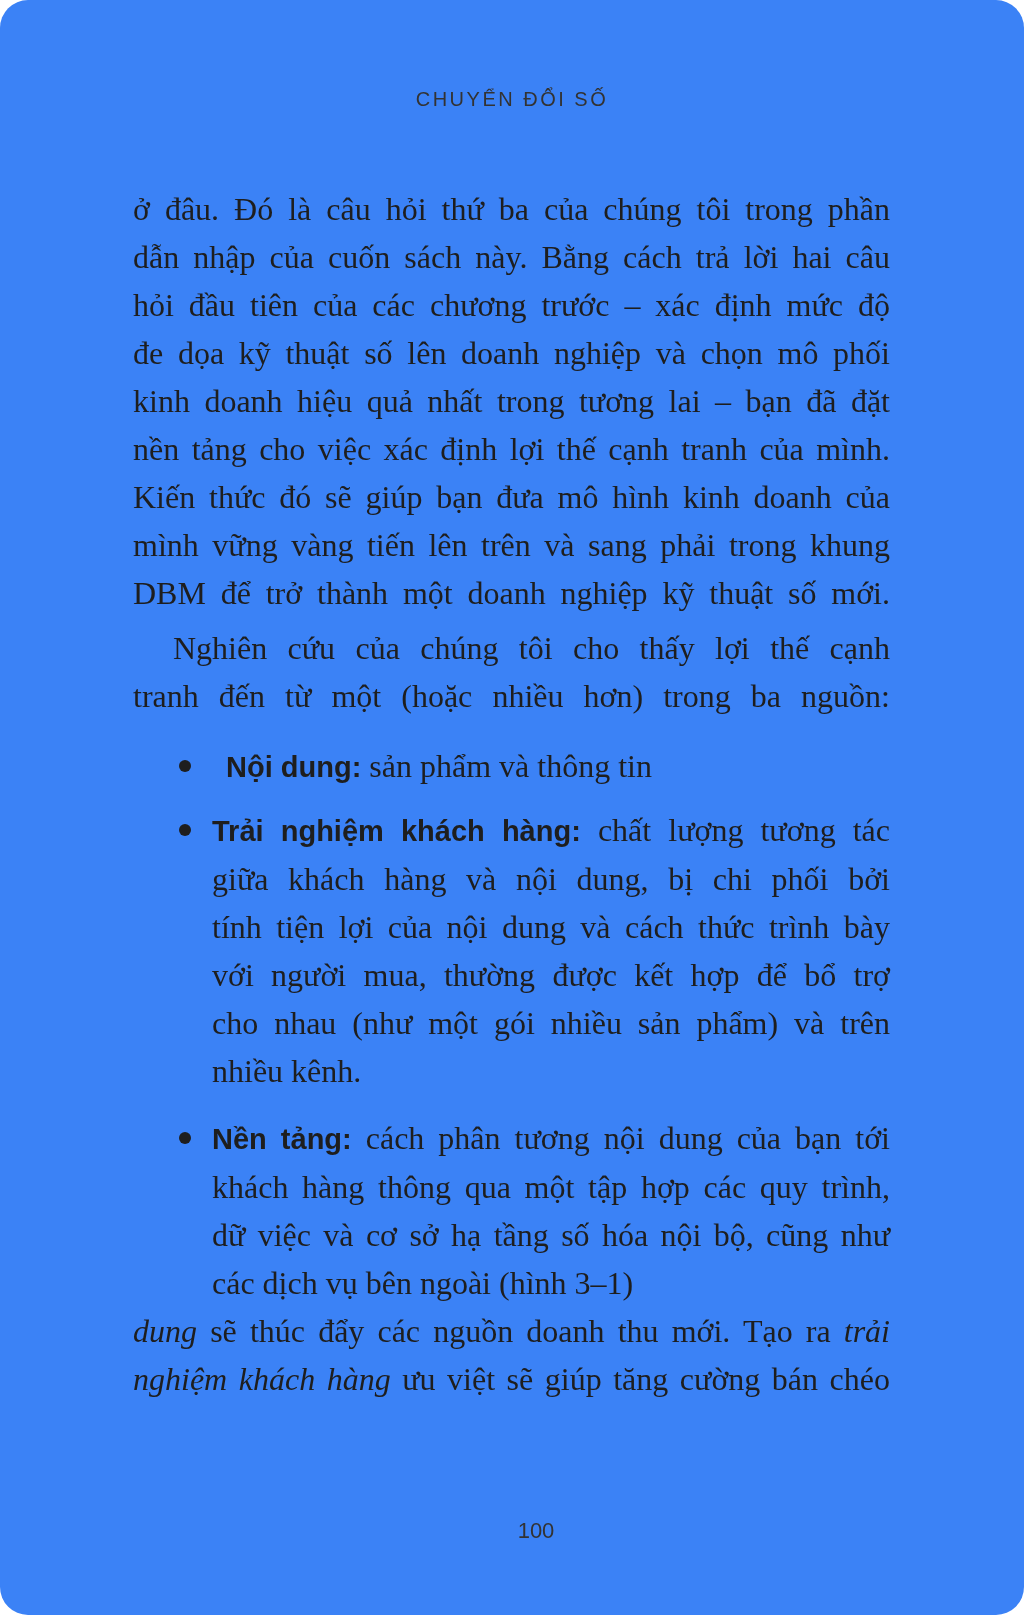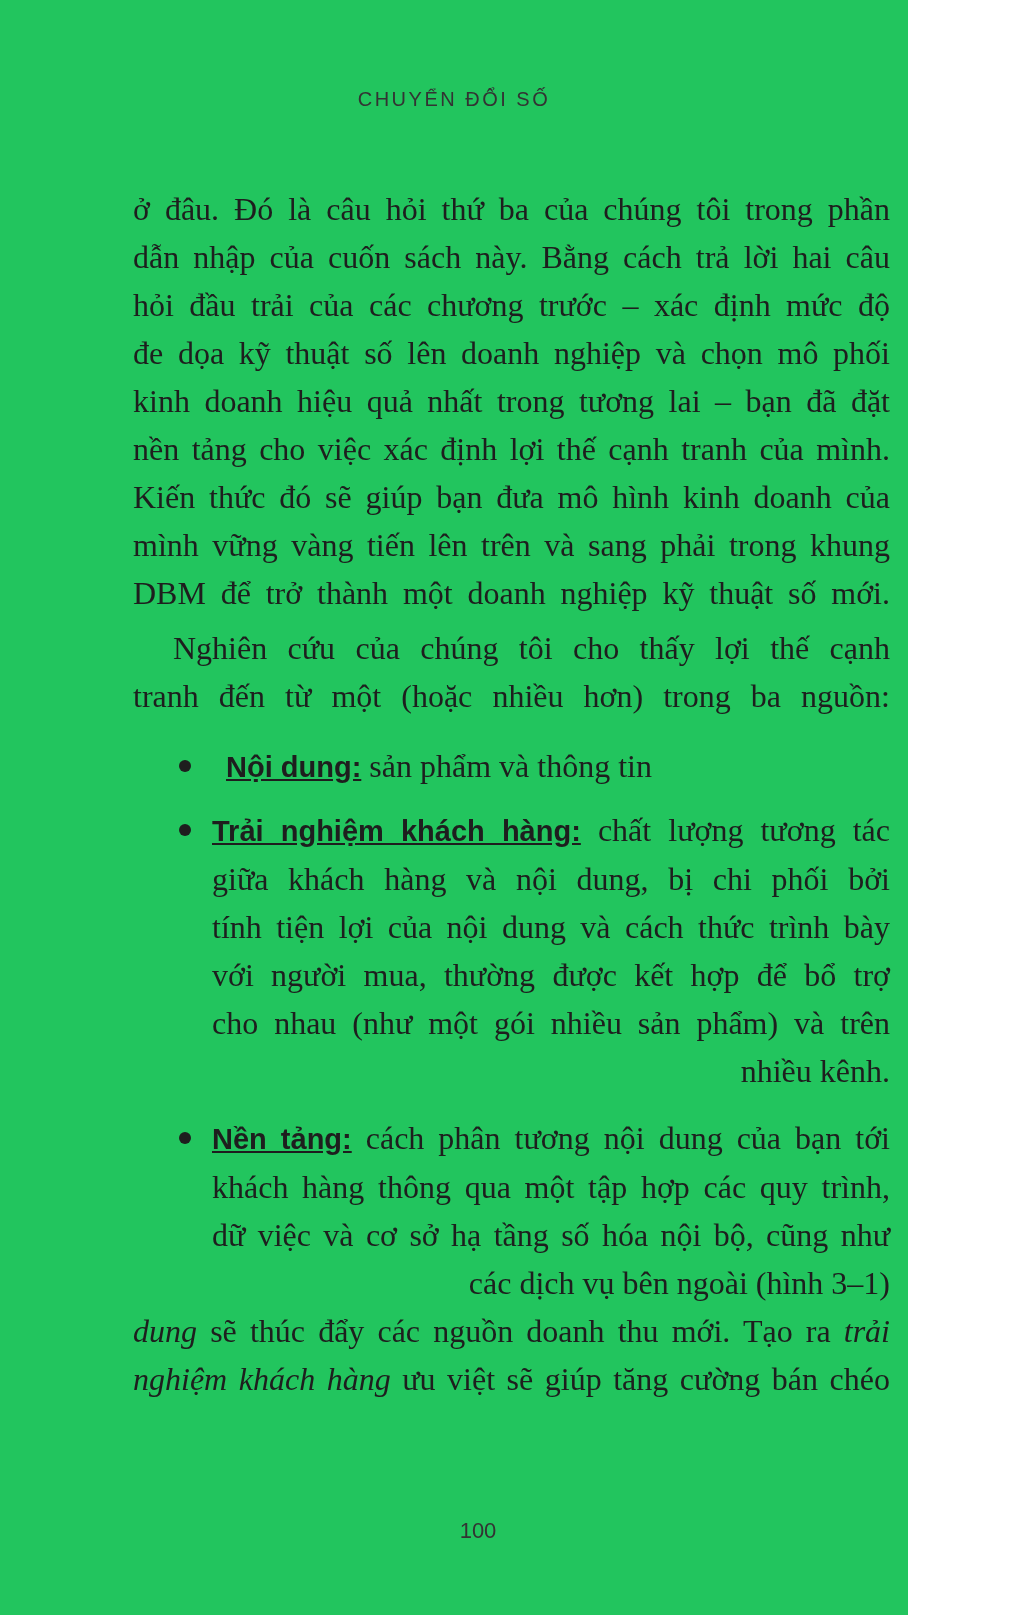--- a/index.html
+++ b/index.html
@@ -1,23 +1,24 @@
 <!DOCTYPE html>
 <html><head>
 <meta charset="utf-8">
 <style>
   html, body { margin: 0; padding: 0; background: #ffffff; }
   .page {
     position: relative;
-    width: 908px;
+    width: 1024px;
     height: 1615px;
-    background: #22c55e;
+    background: #3b82f6;
     font-family: "Liberation Serif", serif;
     color: #1e1e1e;
     overflow: hidden;
+    border-radius: 28px;
   }
   .running-head {
     position: absolute;
     top: 88px; left: 0; width: 100%;
     text-align: center;
     font-family: "Liberation Sans", sans-serif;
     font-size: 20px;
     font-weight: 400;
     letter-spacing: 2.5px;
     color: #333333;
@@ -30,33 +31,32 @@
   }
   .line { line-height: 48px; min-height: 48px; }
   .jl { text-align: justify; text-align-last: justify; }
   .ind { text-indent: 40px; }
   .mt-para  { margin-top: 7px; }
   .mt-b1    { margin-top: 22px; }
   .mt-b2    { margin-top: 15px; }
   .mt-b3    { margin-top: 19px; }
   .mt-para3 { margin-top: 8px; }
   .bullet { position: relative; margin-left: 79px; }
-  .bcont  { margin-left: 79px; text-align: right; }
+  .bcont  { margin-left: 79px; }
   .dot {
     position: absolute;
     left: -33px; top: 18px;
     width: 12px; height: 12px;
     border-radius: 50%;
     background: #1e1e1e;
   }
   .blabel {
     font-family: "Liberation Sans", sans-serif;
     font-weight: 700;
     font-size: 29px;
-    text-decoration: underline;
   }
   .b1pad .blabel { padding-left: 14px; }
   .it { font-style: italic; }
   .folio {
     position: absolute;
     top: 1518px; left: 0; width: 100%;
     text-align: center;
     font-family: "Liberation Sans", sans-serif;
     font-size: 22px;
     color: #333333;
@@ -67,21 +67,21 @@
 <body>
 
 <div class="page">
 
   <div class="running-head">CHUYỂN ĐỔI SỐ</div>
 
   <div class="body-col">
 
     <div class="line jl">ở đâu. Đó là câu hỏi thứ ba của chúng tôi trong phần</div>
     <div class="line jl">dẫn nhập của cuốn sách này. Bằng cách trả lời hai câu</div>
-    <div class="line jl">hỏi đầu trải của các chương trước – xác định mức độ</div>
+    <div class="line jl">hỏi đầu tiên của các chương trước – xác định mức độ</div>
     <div class="line jl">đe dọa kỹ thuật số lên doanh nghiệp và chọn mô phối</div>
     <div class="line jl">kinh doanh hiệu quả nhất trong tương lai – bạn đã đặt</div>
     <div class="line jl">nền tảng cho việc xác định lợi thế cạnh tranh của mình.</div>
     <div class="line jl">Kiến thức đó sẽ giúp bạn đưa mô hình kinh doanh của</div>
     <div class="line jl">mình vững vàng tiến lên trên và sang phải trong khung</div>
     <div class="line jl">DBM để trở thành một doanh nghiệp kỹ thuật số mới.</div>
 
     <div class="line jl ind mt-para">Nghiên cứu của chúng tôi cho thấy lợi thế cạnh</div>
     <div class="line jl">tranh đến từ một (hoặc nhiều hơn) trong ba nguồn:</div>
 

